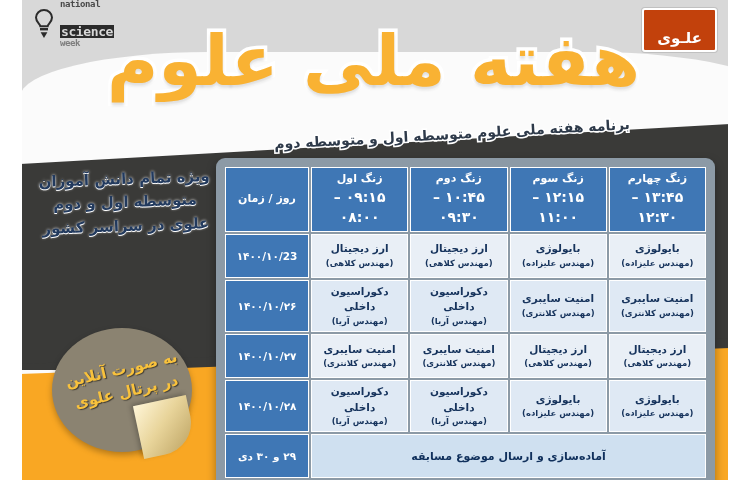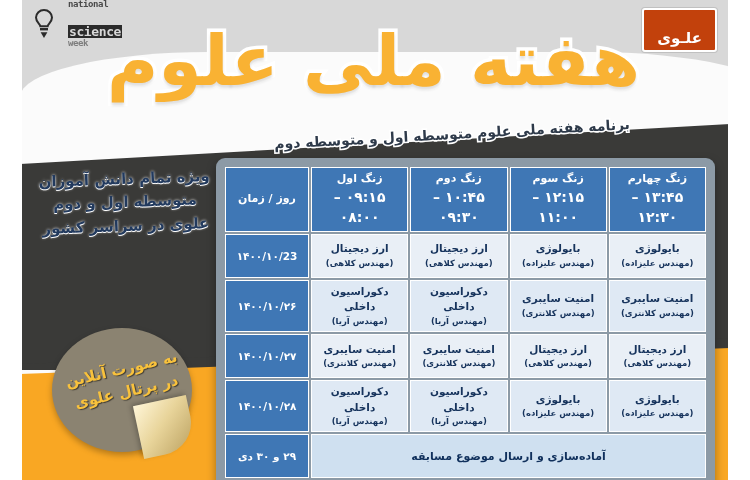--- a/index.html
+++ b/index.html
@@ -55,21 +55,21 @@
   .bg-white-right{
     position:absolute;right:0;top:0;width:22px;height:480px;background:#fff;z-index:40;
   }
   .bg-grey-topstrip{
     position:absolute;left:20px;top:0;width:710px;height:12px;background:#d8d8d8;z-index:5;
   }
 
   
   .logo{
     position:absolute;left:33px;top:6px;width:92px;height:36px;z-index:30;
-    display:flex;align-items:center;gap:13px;direction:ltr;
+    display:flex;align-items:center;gap:5px;direction:ltr;
   }
   .logo .bulb{width:22px;height:30px;position:relative;flex:none;}
   .logo .logo-text{
     display:flex;flex-direction:column;line-height:1;
   }
   .logo .lt{
     font-family:"DejaVu Sans Mono","Liberation Mono",monospace;
     font-weight:bold;letter-spacing:-0.4px;color:#2b2b2b;
   }
   .logo .lt1{font-size:9px;color:#4a4a4a;}

